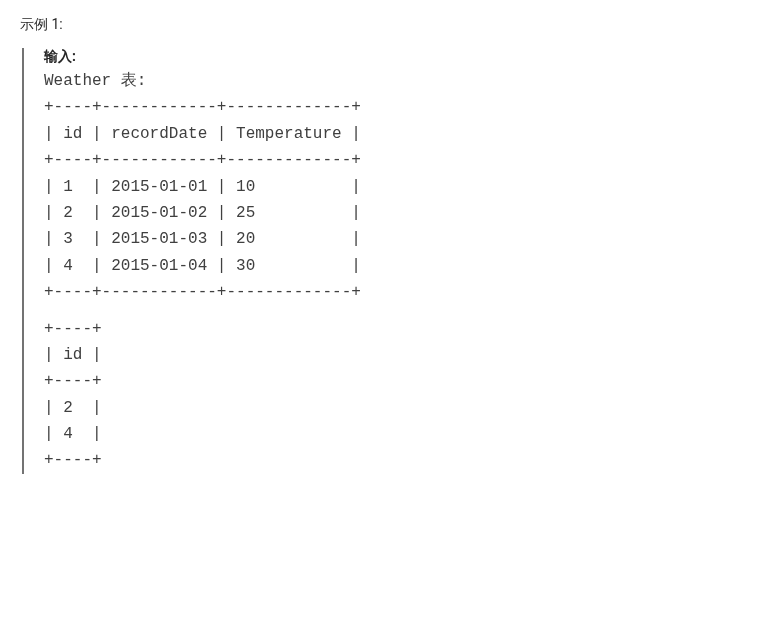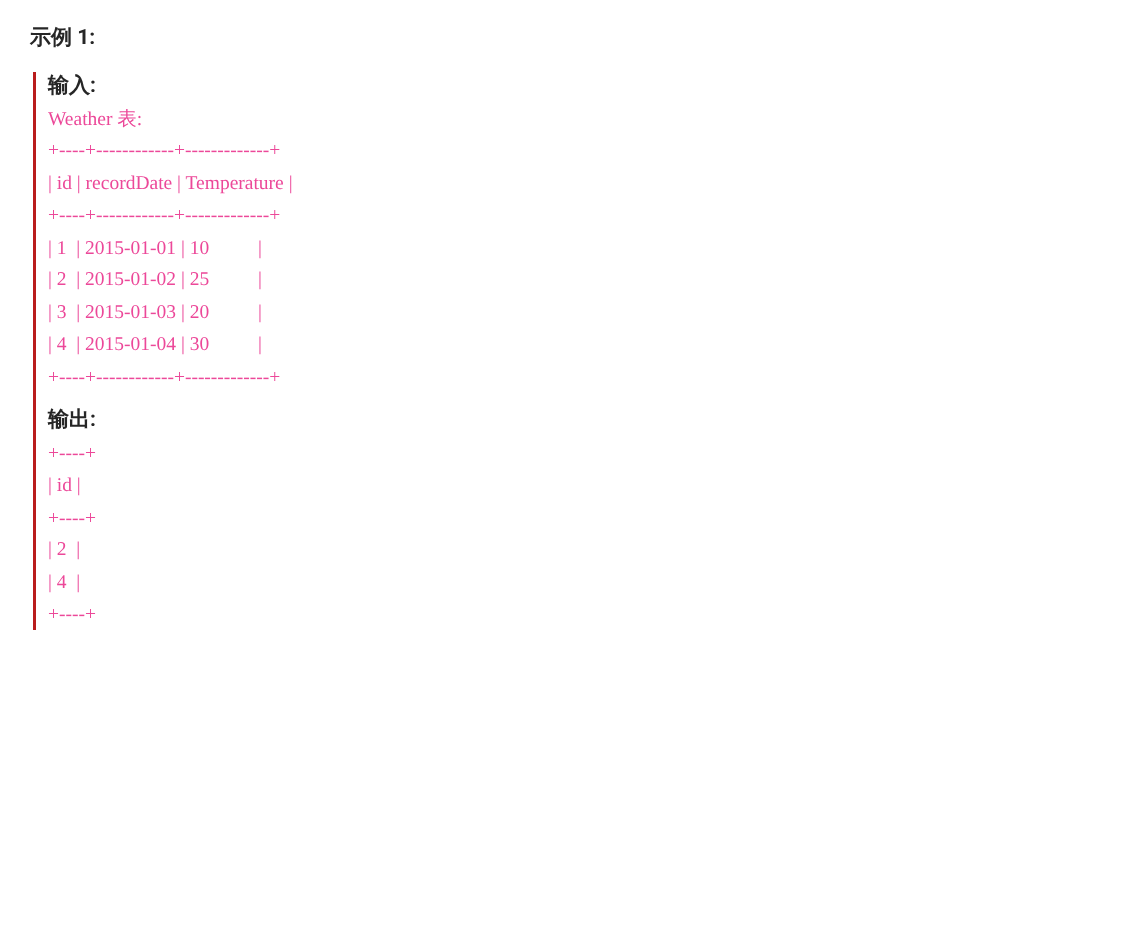--- a/index.html
+++ b/index.html
@@ -8,40 +8,40 @@
       box-sizing: border-box;
     }
     body {
       font-family: -apple-system, BlinkMacSystemFont, "Segoe UI", Roboto, "Helvetica Neue", Arial, sans-serif;
       background: #ffffff;
       color: #262626;
       padding: 16px 20px;
       font-size: 14px;
     }
     .example-title {
-      font-weight: 700;
+      font-weight: 400;
       color: #262626;
       margin-bottom: 14px;
       font-size: 14px;
     }
     .example-block {
-      border-left: 2px solid #b91c1c;
-      padding-left: 8px;
+      border-left: 2px solid #737373;
+      padding-left: 20px;
       margin-left: 2px;
     }
     .section-label {
       font-weight: 700;
       color: #262626;
       margin-bottom: 2px;
       font-size: 14px;
     }
     .mono-content {
-      font-family: Liberation Serif, serif;
-      color: #ec4899;
-      font-size: 13px;
+      font-family: Liberation Mono, monospace;
+      color: #404040;
+      font-size: 16px;
       line-height: 1.65;
       white-space: pre;
       margin-bottom: 10px;
     }
     .mono-content:last-child {
       margin-bottom: 0;
     }
   </style>
 </head>
 <body>
@@ -52,21 +52,20 @@
     <div class="section-label">输入:</div>
     <div class="mono-content">Weather 表:
 +----+------------+-------------+
 | id | recordDate | Temperature |
 +----+------------+-------------+
 | 1  | 2015-01-01 | 10          |
 | 2  | 2015-01-02 | 25          |
 | 3  | 2015-01-03 | 20          |
 | 4  | 2015-01-04 | 30          |
 +----+------------+-------------+</div>
-    <div class="section-label">输出:</div>
     <div class="mono-content">+----+
 | id |
 +----+
 | 2  |
 | 4  |
 +----+</div>
   </div>
 </div>
 
 </body></html>

